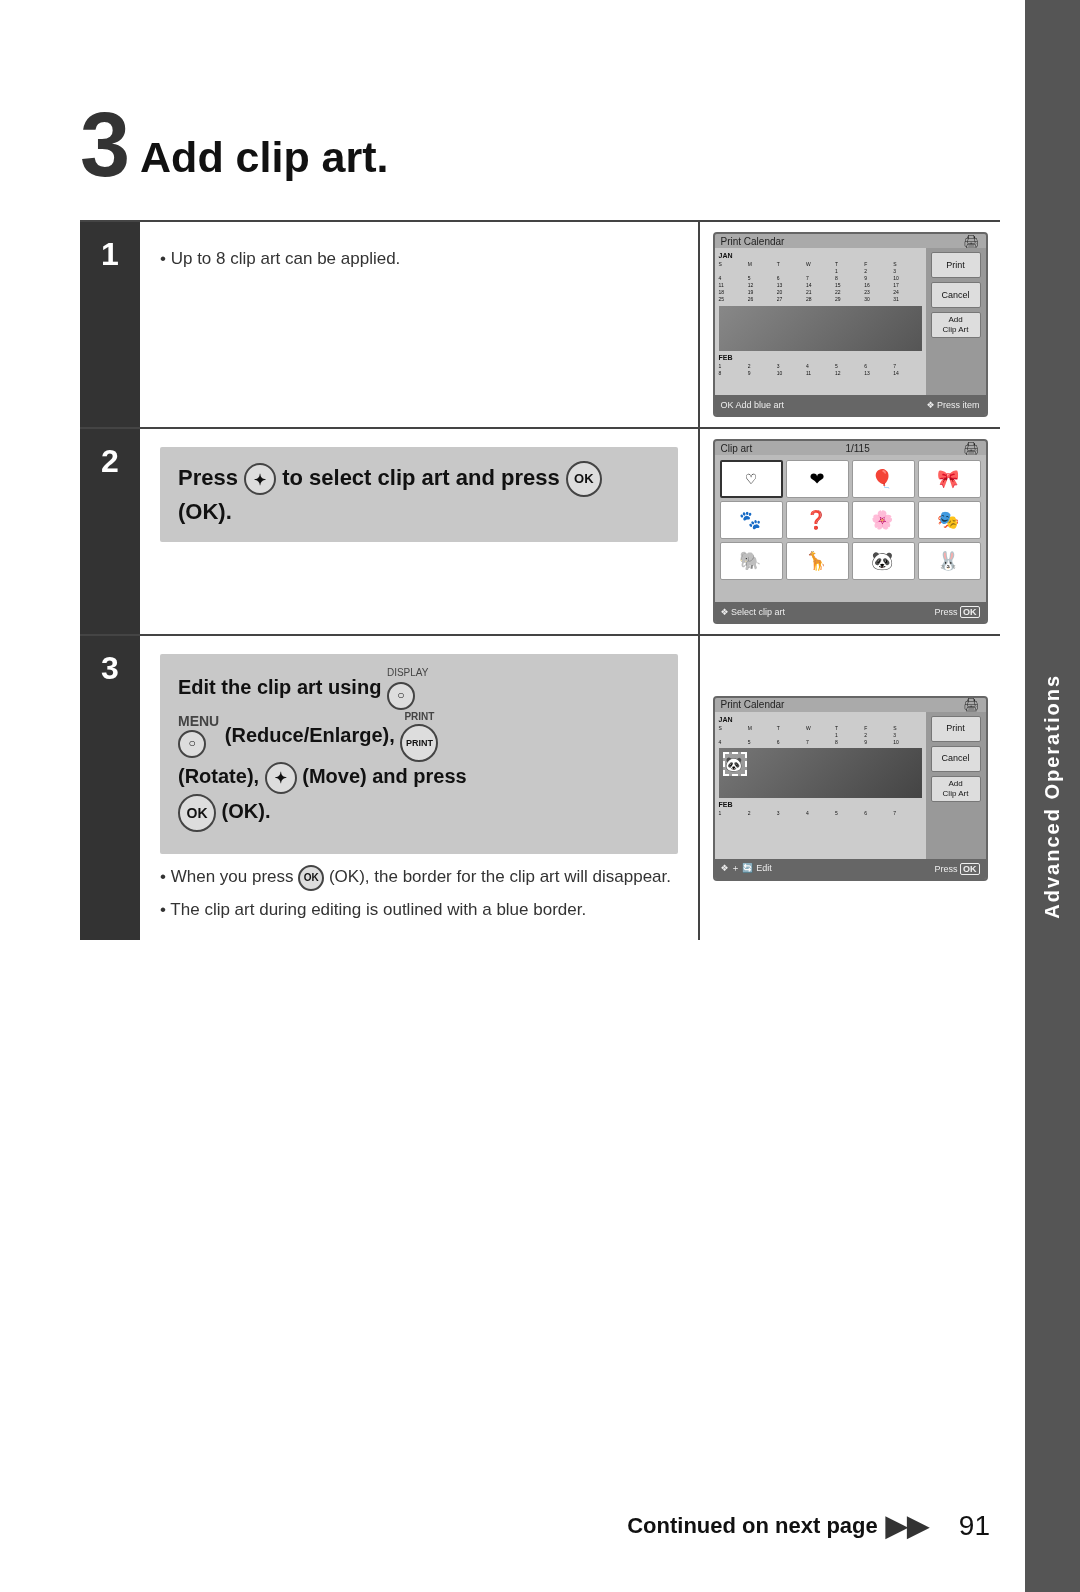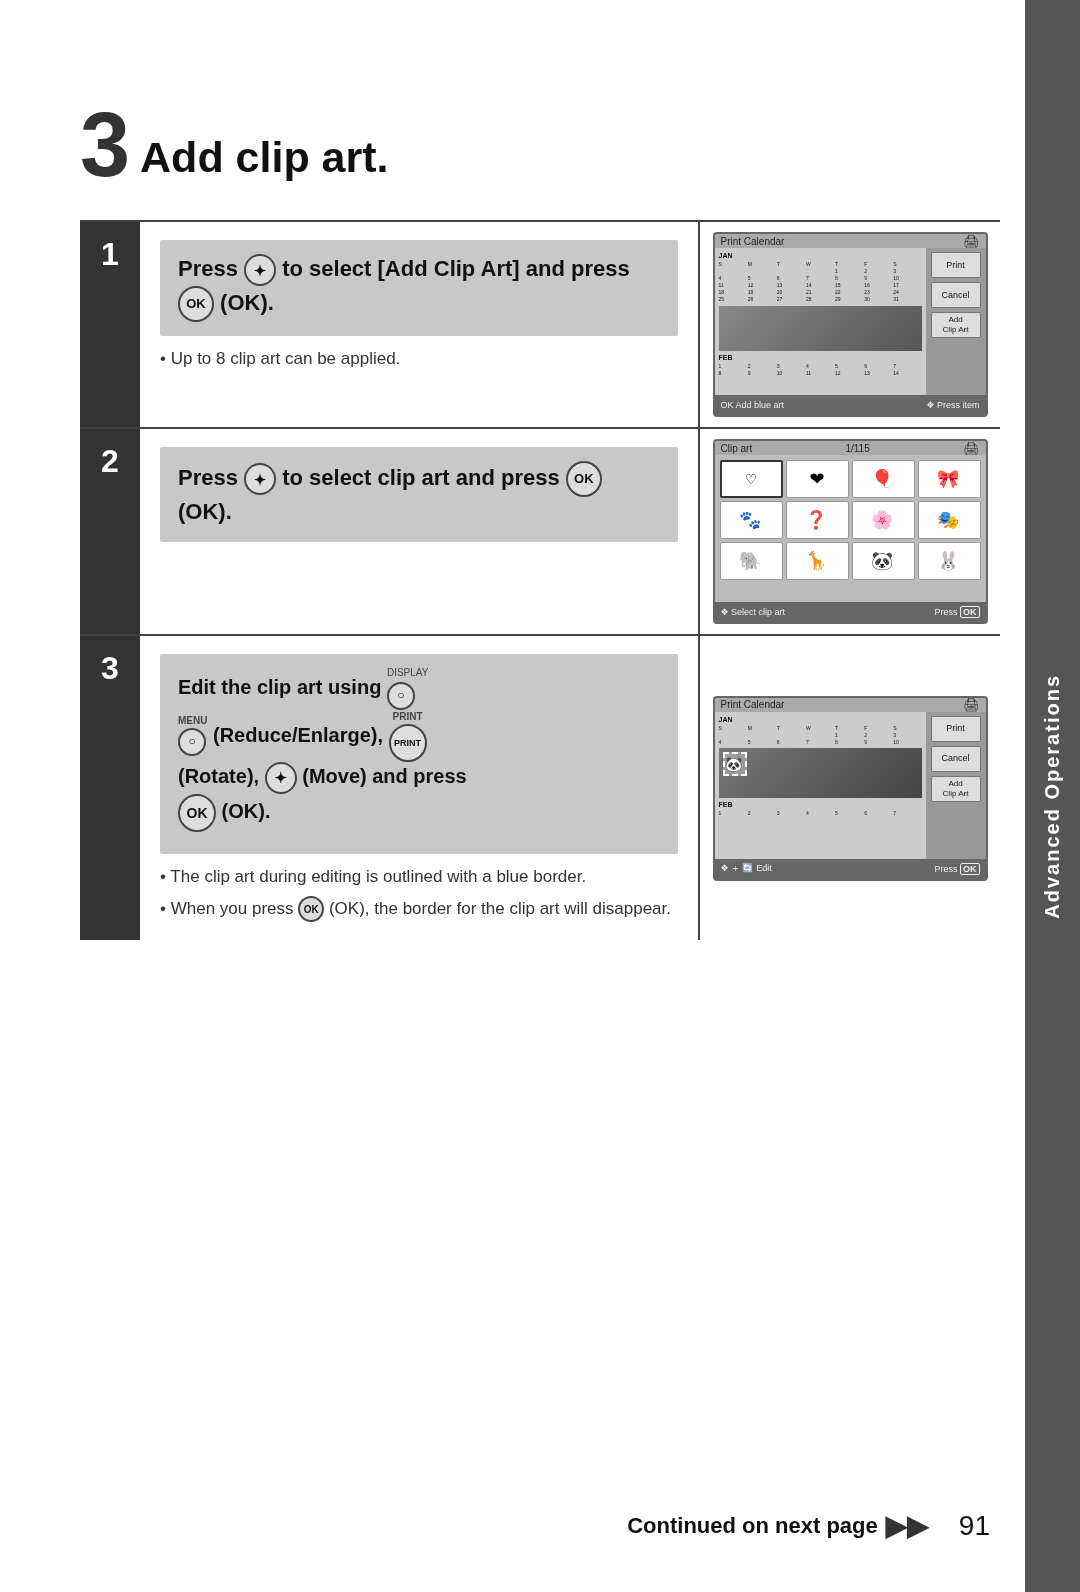--- a/index.html
+++ b/index.html
@@ -301,29 +301,20 @@
     <span class="chapter-num">3</span>
     <span class="chapter-title">Add clip art.</span>
   </div>
 
   <div class="steps">
 
     <div class="step-row">
       <div class="step-left">
         <div class="step-number-col">1</div>
         <div class="step-content">
-          <div class="step-header-gray">
-            <div class="step-instruction">
-              Press
-              <span class="inline-btn" style="width:32px;height:32px;font-size:15px;">✦</span>
-              to select [Add Clip Art] and press
-              <span class="inline-btn" style="width:36px;height:36px;font-size:13px;">OK</span>
-              (OK).
-            </div>
-          </div>
           <div class="step-note">• Up to 8 clip art can be applied.</div>
         </div>
       </div>
 
       <div class="step-screen">
         <div class="screen-mockup">
           <div class="screen-topbar">
             <span>Print Calendar</span>
             <span style="font-size:13px;">🖨</span>
           </div>
@@ -464,45 +455,45 @@
         <div class="step-content">
           <div class="step-header-gray">
             <div class="step3-instruction">
               Edit the clip art using
               <span style="display:inline-block;vertical-align:middle;">
                 <span class="display-label" style="font-size:10px;color:#444;display:block;text-align:center;">DISPLAY</span>
                 <span class="inline-btn btn-display" style="width:28px;height:28px;font-size:12px;">○</span>
               </span>
               <br>
               <span style="display:inline-block;vertical-align:middle;">
-                <span class="menu-label" style="font-size:10px;color:#444;display:block;text-align:center;">MENU</span>
+                <span class="menu-label" style="font-size:14px;color:#444;display:block;text-align:center;">MENU</span>
                 <span class="inline-btn" style="width:28px;height:28px;font-size:12px;">○</span>
               </span>
               (Reduce/Enlarge),
               <span style="display:inline-block;vertical-align:middle;text-align:center;">
                 <span style="font-size:10px;color:#444;display:block;">PRINT</span>
                 <span class="inline-btn" style="width:38px;height:38px;font-size:11px;flex-direction:column;">
                   <span style="font-size:9px;font-weight:bold;">PRINT</span>
                 </span>
               </span>
               <br>
               (Rotate),
               <span class="inline-btn" style="width:32px;height:32px;font-size:15px;">✦</span>
               (Move) and press
               <br>
               <span class="inline-btn" style="width:38px;height:38px;font-size:14px;">OK</span>
               (OK).
             </div>
           </div>
           <div style="margin-top:8px;">
-            <div class="step-note">• The clip art during editing is outlined with a blue border.</div>
             <div class="step-note">• When you press
               <span class="inline-btn" style="width:26px;height:26px;font-size:10px;">OK</span>
               (OK), the border for the clip art will disappear.
             </div>
+            <div class="step-note">• The clip art during editing is outlined with a blue border.</div>
           </div>
         </div>
       </div>
 
       <div class="step-screen">
         <div class="screen-mockup">
           <div class="screen-topbar">
             <span>Print Calendar</span>
             <span style="font-size:13px;">🖨</span>
           </div>

